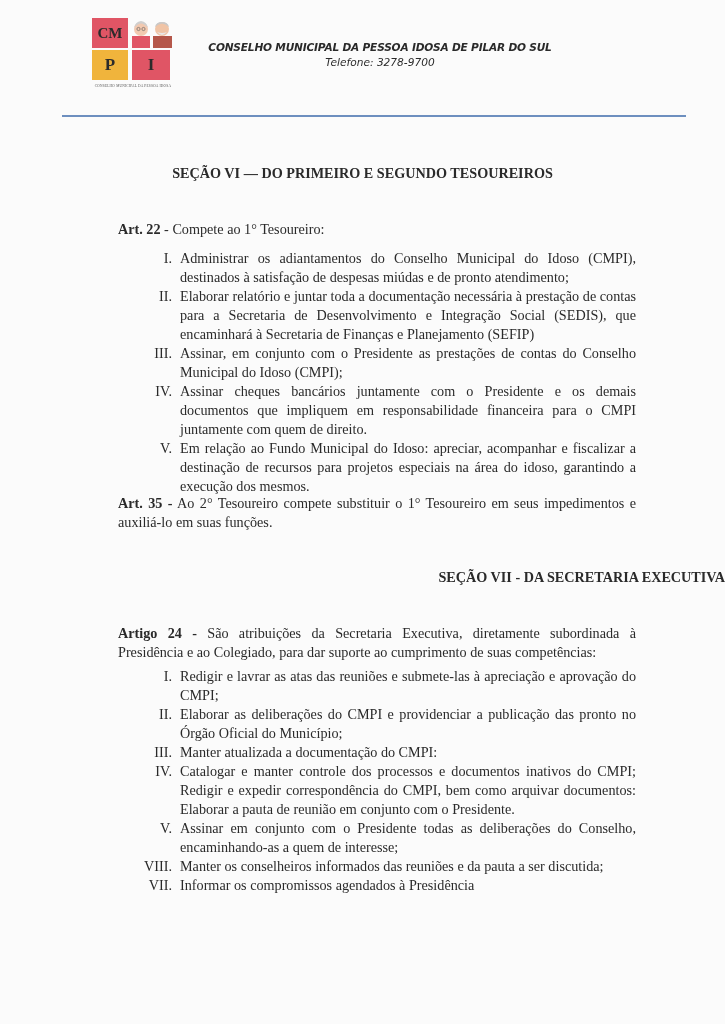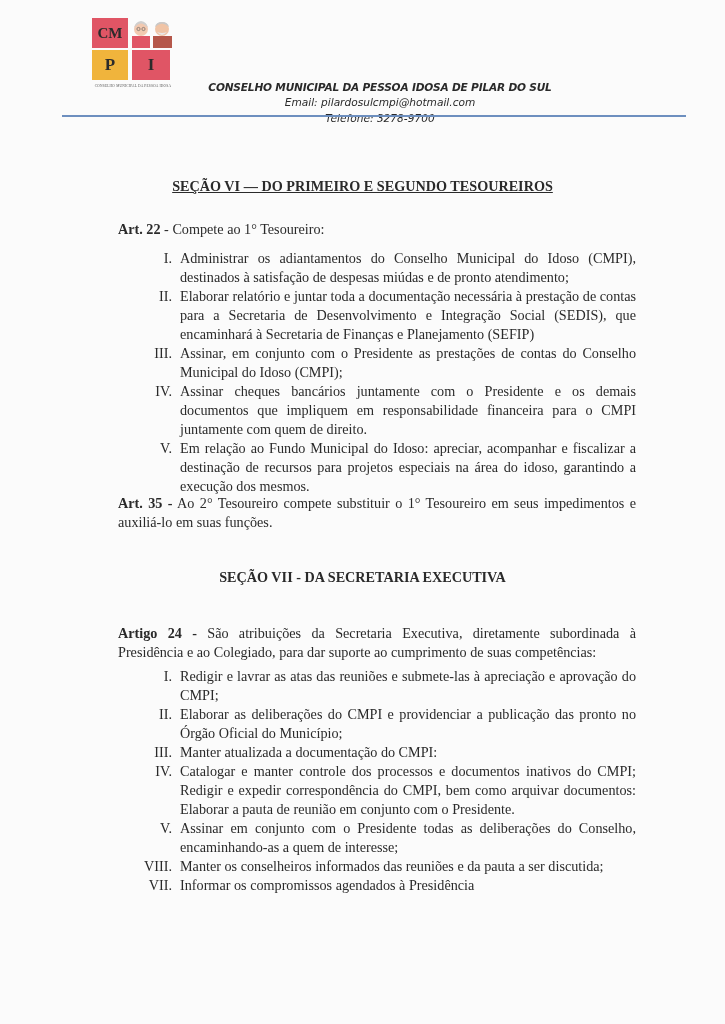--- a/index.html
+++ b/index.html
@@ -10,21 +10,21 @@
   .logo { position: absolute; left: 90px; top: 16px; width: 86px; height: 82px; }
   .logo .cell { position: absolute; display: flex; align-items: center; justify-content: center;
     font-family: "Liberation Serif", serif; font-weight: bold; color: #2b2b2b; }
   .logo .cm { left: 2px; top: 2px; width: 36px; height: 30px; background: #e05565; font-size: 15px; }
   .logo .elders { left: 40px; top: 2px; width: 44px; height: 30px; }
   .logo .p { left: 2px; top: 34px; width: 36px; height: 30px; background: #f0b43c; font-size: 17px; }
   .logo .i { left: 42px; top: 34px; width: 38px; height: 30px; background: #e05565; font-size: 17px; }
   .logo .caption { position: absolute; left: -2px; top: 68px; width: 90px; text-align: center;
     font-size: 3.5px; line-height: 4px; color: #555; letter-spacing: 0.2px; }
   .header { position: absolute; left: 190px; top: 40px; width: 380px; text-align: center;
-    font-family: "DejaVu Sans", sans-serif; font-style: italic; color: #2a2a2a; margin-top: 40px; }
+    font-family: "DejaVu Sans", sans-serif; font-style: italic; color: #2a2a2a; }
   .header .org { font-weight: bold; font-size: 10.6px; line-height: 14px; letter-spacing: -0.2px; }
   .header .line { font-size: 10.6px; line-height: 16px; }
   .rule { position: absolute; left: 62px; top: 115px; width: 624px; height: 2px; background: #6d8fbf; }
 
   .section-title { position: absolute; left: 0; width: 725px; text-align: center;
     font-weight: bold; font-size: 14.2px; color: #2a2a2a; }
   .para { position: absolute; left: 118px; width: 518px; font-size: 14.2px; line-height: 19px; text-align: justify; }
   .para b { font-weight: bold; margin-top: 34px; }
   .list { position: absolute; left: 138px; width: 498px; margin: 0; padding: 0; list-style: none; }
   .list li { display: flex; font-size: 14.2px; line-height: 19px; }
@@ -50,26 +50,25 @@
       <path d="M27 14 Q32 20 37 14 Q32 16 27 14" fill="#e8e8e8"></path>
     </svg>
   </div>
   <div class="cell p">P</div>
   <div class="cell i">I</div>
   <div class="caption">CONSELHO MUNICIPAL DA PESSOA IDOSA</div>
 </div>
 
 <div class="header">
   <div class="org">CONSELHO MUNICIPAL DA PESSOA IDOSA DE PILAR DO SUL</div>
-  <div class="line">Email: pilardosulcmpi@hotmail.com</div>
   <div class="line">Telefone: 3278-9700</div>
 </div>
 <div class="rule"></div>
 
-<div class="section-title" style="top:178px;text-decoration:underline;">SEÇÃO VI — DO PRIMEIRO E SEGUNDO TESOUREIROS</div>
+<div class="section-title" style="top:165px;">SEÇÃO VI — DO PRIMEIRO E SEGUNDO TESOUREIROS</div>
 
 <div class="para" style="top:220px;">
   <b>Art. 22</b><span> - Compete ao 1° Tesoureiro:</span>
 </div>
 
 <ul class="list" style="top:249px;">
   <li>
       <span class="num">I.</span>
       <span class="txt">Administrar os adiantamentos do Conselho Municipal do Idoso (CMPI), destinados à satisfação de despesas miúdas e de pronto atendimento;</span>
     </li>
@@ -88,21 +87,21 @@
   <li>
       <span class="num">V.</span>
       <span class="txt">Em relação ao Fundo Municipal do Idoso: apreciar, acompanhar e fiscalizar a destinação de recursos para projetos especiais na área do idoso, garantindo a execução dos mesmos.</span>
     </li>
 </ul>
 
 <div class="para" style="top:494px;">
   <b>Art. 35 -</b><span> Ao 2° Tesoureiro compete substituir o 1° Tesoureiro em seus impedimentos e auxiliá-lo em suas funções.</span>
 </div>
 
-<div class="section-title" style="top:569px;">SEÇÃO VII - DA SECRETARIA EXECUTIVA</div>
+<div class="section-title" style="top:569px;text-align:right;">SEÇÃO VII - DA SECRETARIA EXECUTIVA</div>
 
 <div class="para" style="top:624px;">
   <b>Artigo 24 -</b><span> São atribuições da Secretaria Executiva, diretamente subordinada à Presidência e ao Colegiado, para dar suporte ao cumprimento de suas competências:</span>
 </div>
 
 <ul class="list" style="top:667px;">
   <li>
       <span class="num">I.</span>
       <span class="txt">Redigir e lavrar as atas das reuniões e submete-las à apreciação e aprovação do CMPI;</span>
     </li>

